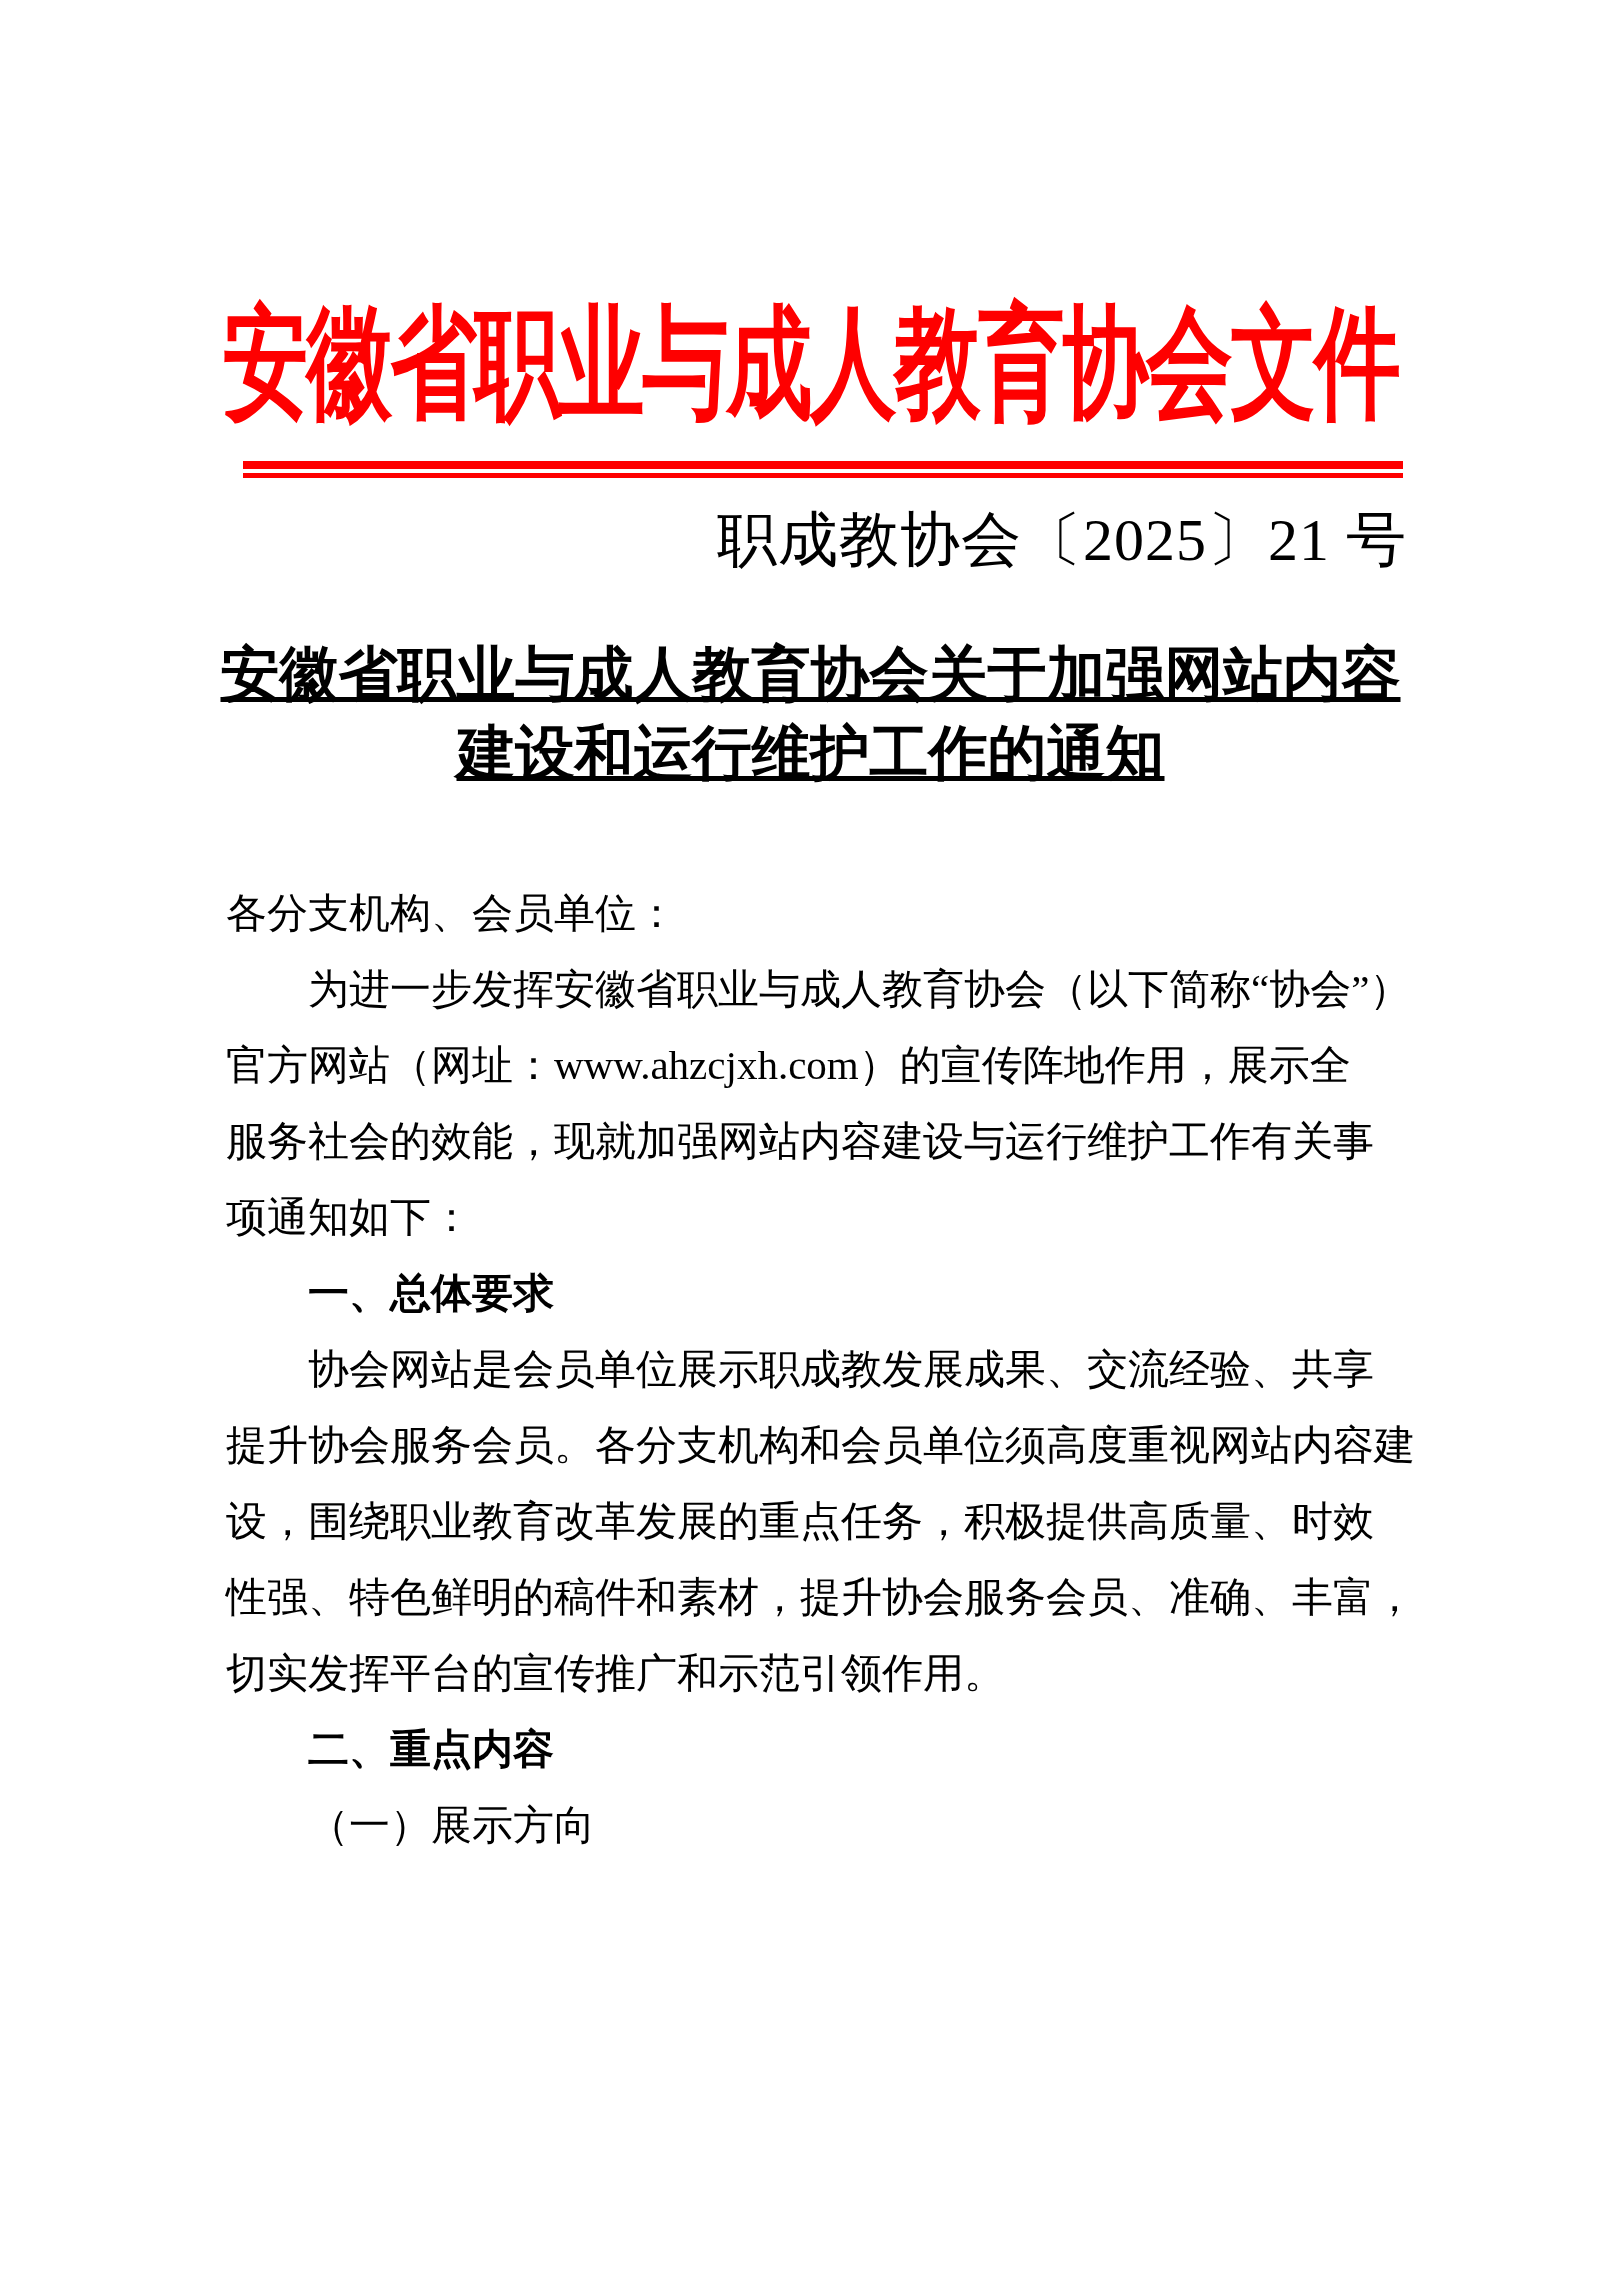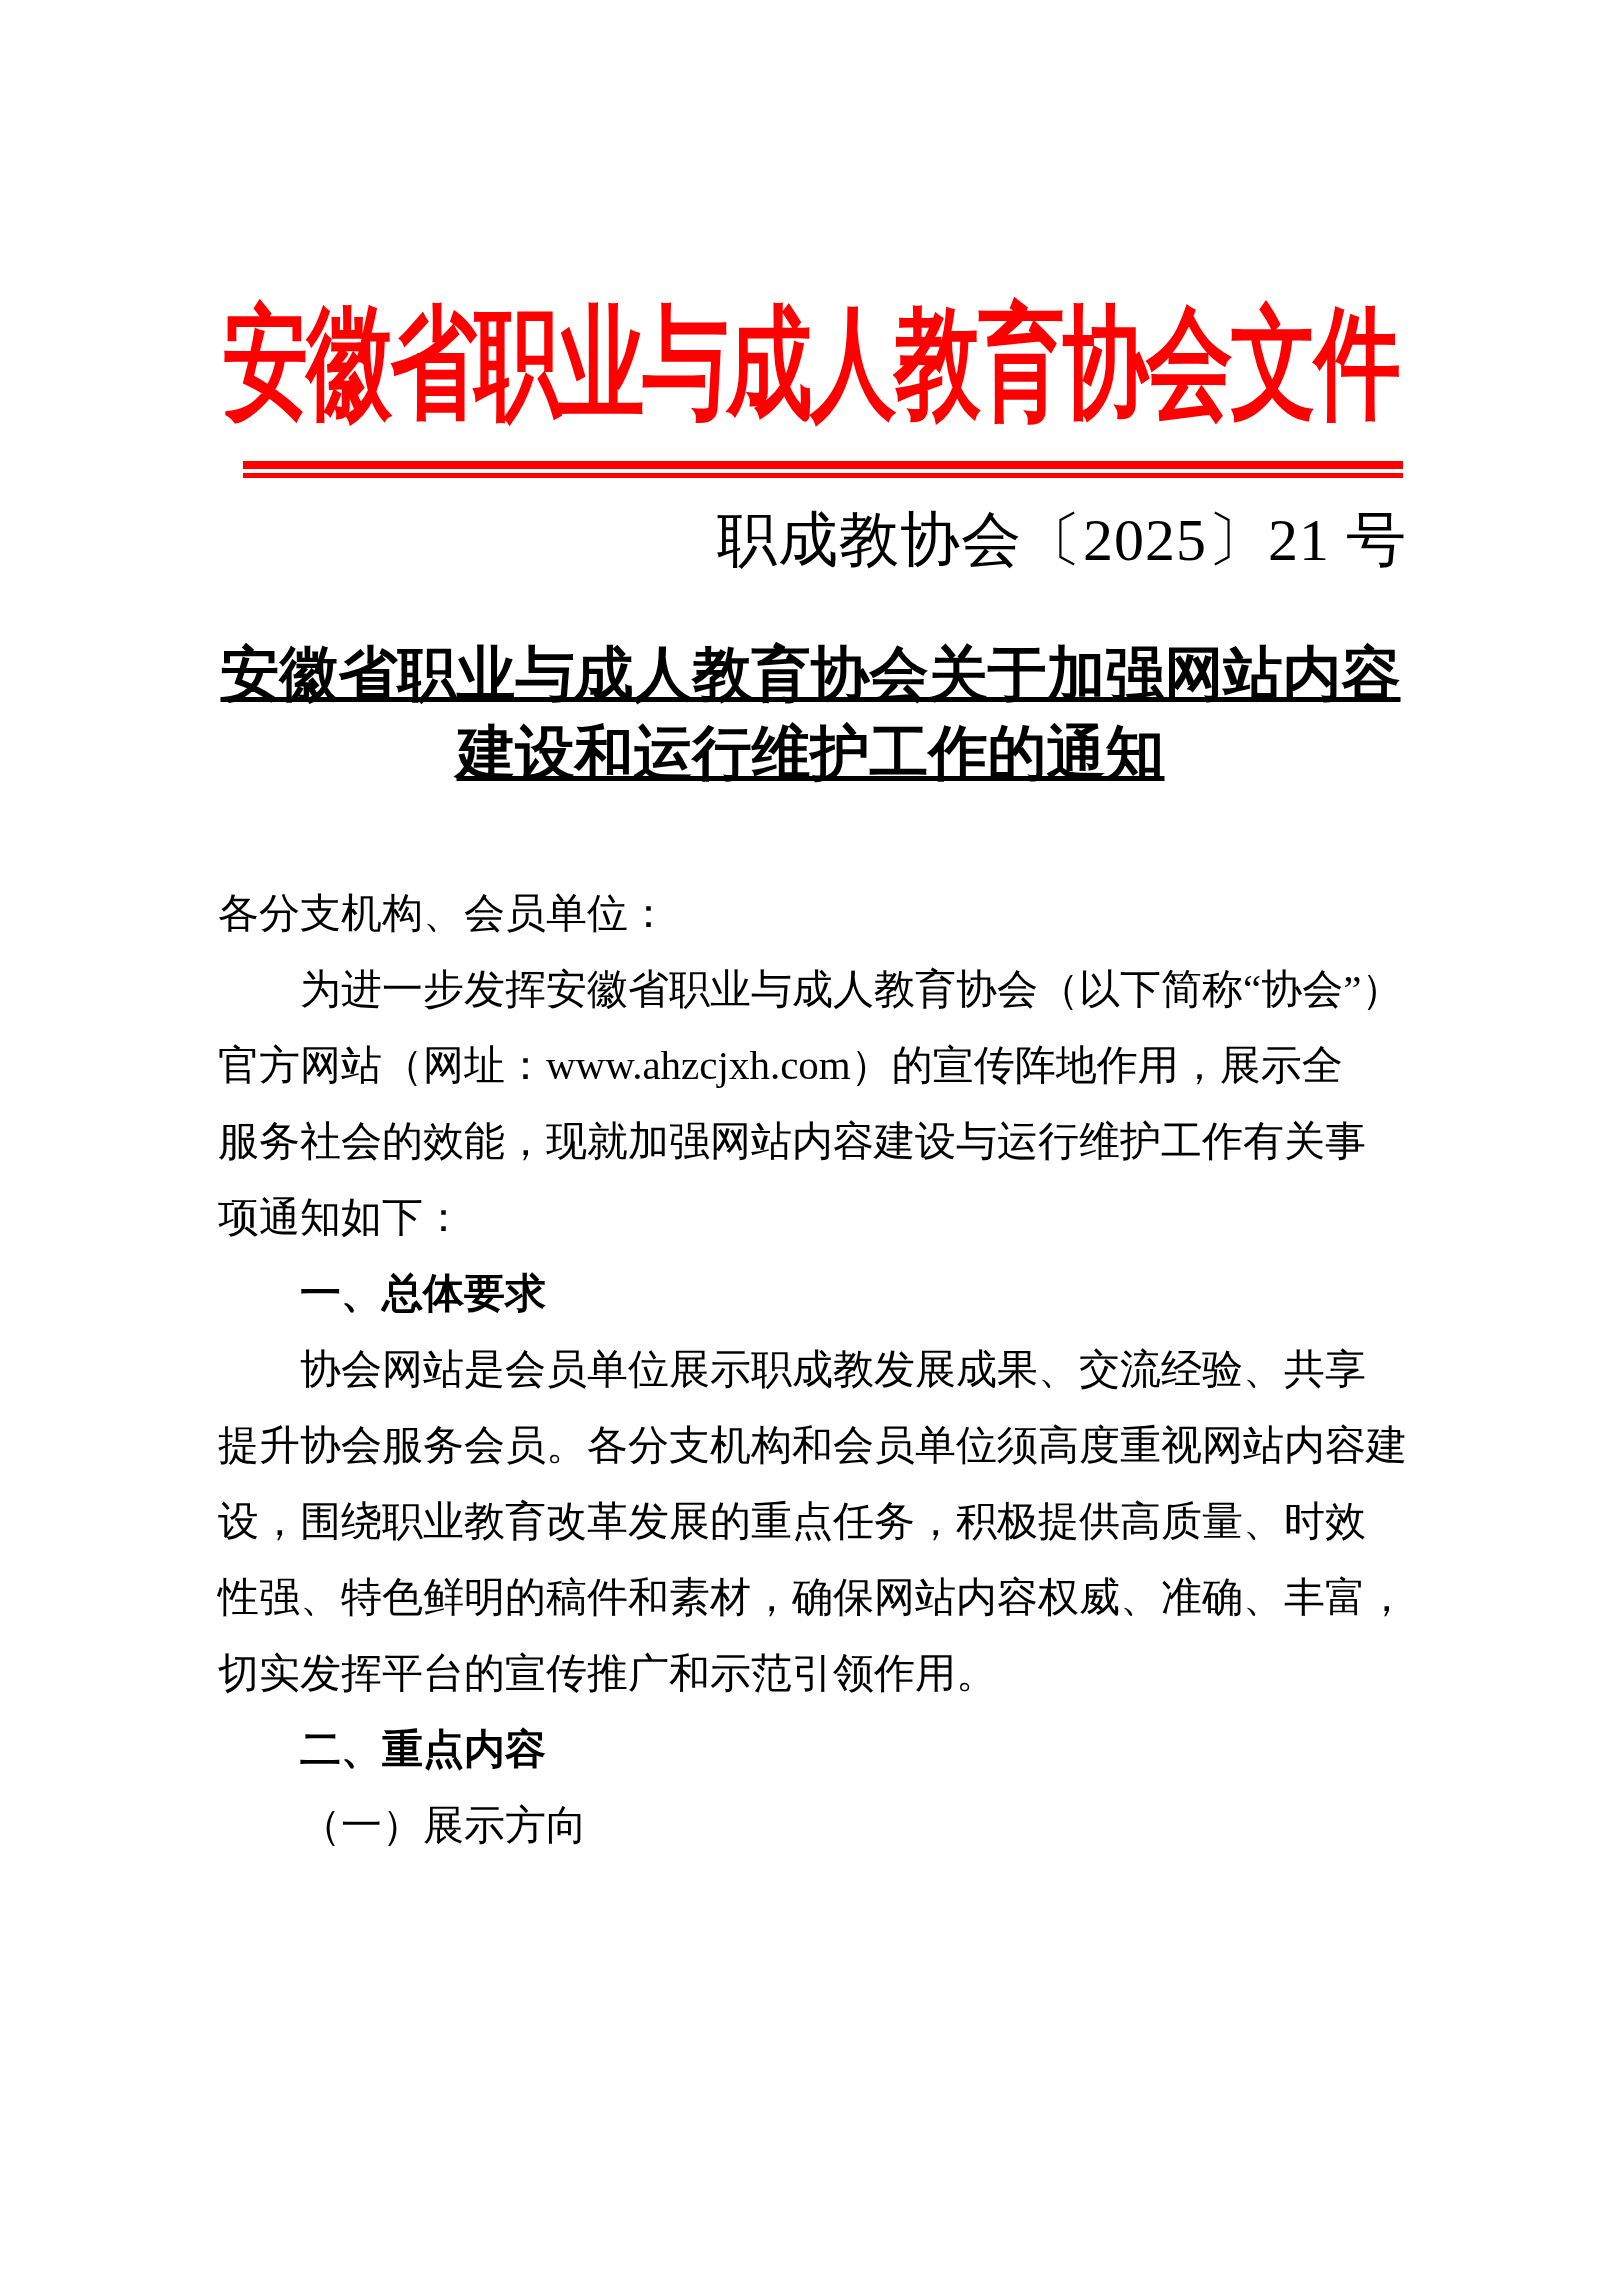--- a/index.html
+++ b/index.html
@@ -79,20 +79,21 @@
     top: 875px;
     left: 218px;
     width: 1190px;
     font-size: 41px;
     line-height: 76px;
     font-family: "Liberation Serif", "DejaVu Serif", serif;
   }
   .line {
     height: 76px;
     white-space: nowrap;
+    margin-left: 8px;
   }
   .line.indent { text-indent: 82px; }
   .line.hei {
     text-indent: 82px;
     font-weight: bold;
     font-family: "Liberation Sans", "DejaVu Sans", sans-serif;
   }
   .line.kai {
     text-indent: 82px;
     font-weight: normal;
@@ -123,20 +124,20 @@
   <div class="body-block">
       <div class="line">各分支机构、会员单位：</div>
       <div class="line indent">为进一步发挥安徽省职业与成人教育协会（以下简称“协会”）</div>
       <div class="line">官方网站（网址：www.ahzcjxh.com）的宣传阵地作用，展示全</div>
       <div class="line">服务社会的效能，现就加强网站内容建设与运行维护工作有关事</div>
       <div class="line">项通知如下：</div>
       <div class="line hei">一、总体要求</div>
       <div class="line indent">协会网站是会员单位展示职成教发展成果、交流经验、共享</div>
       <div class="line">提升协会服务会员。各分支机构和会员单位须高度重视网站内容建</div>
       <div class="line">设，围绕职业教育改革发展的重点任务，积极提供高质量、时效</div>
-      <div class="line">性强、特色鲜明的稿件和素材，确保网站内容权威、准确、丰富，</div>
+      <div class="line">性强、特色鲜明的稿件和素材，提升协会服务会员、准确、丰富，</div>
       <div class="line">切实发挥平台的宣传推广和示范引领作用。</div>
       <div class="line hei">二、重点内容</div>
       <div class="line kai">（一）展示方向</div>
     </div>
 
 </div>
 
 
 </body></html>

